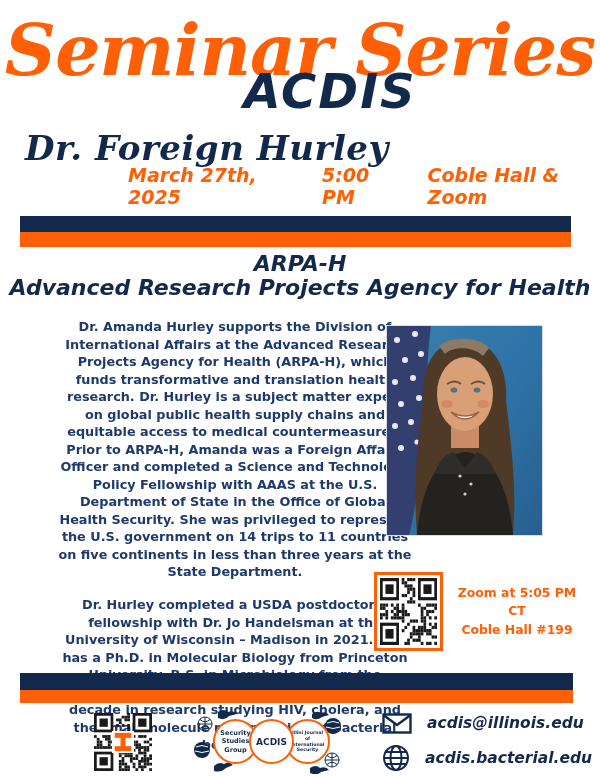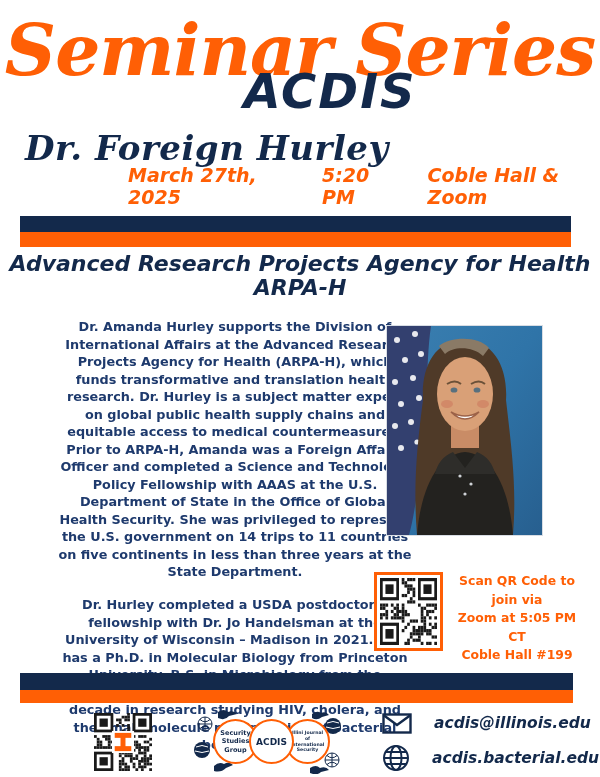--- a/index.html
+++ b/index.html
@@ -79,46 +79,46 @@
     position:absolute; top:9px; width:45px; height:45px; border-radius:50%;
     border:2px solid var(--orange); background:#fff;
     display:flex; align-items:center; justify-content:center; text-align:center;
     color:var(--navy); font-weight:bold;
   }
   .logo-circle.c1 { left:21px; font-size:6.5px; line-height:1.25; z-index:1; }
   .logo-circle.c2 { left:57px; font-size:9px; z-index:2; }
   .logo-circle.c3 { left:93px; font-size:4.6px; line-height:1.3; z-index:1; padding:0 5px; }
   .logo-deco { position:absolute; inset:0; z-index:0; }
   .contact-block { display:flex; flex-direction:column; gap:10px; }
-  .contact-row { display:flex; align-items:center; gap:22px; }
+  .contact-row { display:flex; align-items:center; gap:15px; }
   .contact-text {
     font-weight:bold; font-style:italic; font-size:15.5px; color:var(--navy);
   }
 </style>
 </head>
 <body>
 
 <div class="series-title">Seminar Series</div>
 <div class="acdis-title">ACDIS</div>
 <div class="speaker-name">Dr. Foreign Hurley</div>
 
 <div class="datetime-row">
   <span>March 27th, 2025</span>
-  <span>5:20 PM</span>
+  <span>5:00 PM</span>
   <span>Coble Hall &amp; Zoom</span>
 </div>
 
 <div class="divider divider-top">
   <div class="bar-navy"></div>
   <div class="bar-orange"></div>
 </div>
 
 <div class="talk-title">
+  <div>ARPA-H</div>
   <div>Advanced Research Projects Agency for Health</div>
-  <div>ARPA-H</div>
 </div>
 
 <div class="bio-col">
   <div class="para">Dr. Amanda Hurley supports the Division of International Affairs at the Advanced Research Projects Agency for Health (ARPA-H), which funds transformative and translation health research. Dr. Hurley is a subject matter expert on global public health supply chains and equitable access to medical countermeasures. Prior to ARPA-H, Amanda was a Foreign Affairs Officer and completed a Science and Technology Policy Fellowship with AAAS at the U.S. Department of State in the Office of Global Health Security. She was privileged to represent the U.S. government on 14 trips to 11 countries on five continents in less than three years at the State Department.</div>
   <div class="para">Dr. Hurley completed a USDA postdoctoral fellowship with Dr. Jo Handelsman at the University of Wisconsin – Madison in 2021. She has a Ph.D. in Molecular Biology from Princeton University, B.S. in Microbiology from the University of New Hampshire and spent over a decade in research studying HIV, cholera, and the small molecule manipulation of bacterial behavior.</div>
 </div>
 
 <div class="headshot">
   <svg viewBox="0 0 155 209" preserveAspectRatio="none" width="155" height="209">
     <defs>
@@ -293,21 +293,20 @@
         <rect x="2" y="2" width="3" height="3" fill="#1a1a1a"></rect>
         <rect x="14" y="0" width="7" height="7" fill="#1a1a1a"></rect>
         <rect x="15" y="1" width="5" height="5" fill="#fff"></rect>
         <rect x="16" y="2" width="3" height="3" fill="#1a1a1a"></rect>
         <rect x="0" y="14" width="7" height="7" fill="#1a1a1a"></rect>
         <rect x="1" y="15" width="5" height="5" fill="#fff"></rect>
         <rect x="2" y="16" width="3" height="3" fill="#1a1a1a"></rect>
       </svg>
   </div>
   <div class="qr-caption">
-    <div>Scan QR Code to join via</div>
     <div>Zoom at 5:05 PM CT</div>
     <div>Coble Hall #199</div>
   </div>
 </div>
 
 <div class="divider divider-bottom">
   <div class="bar-navy"></div>
   <div class="bar-orange"></div>
 </div>
 

